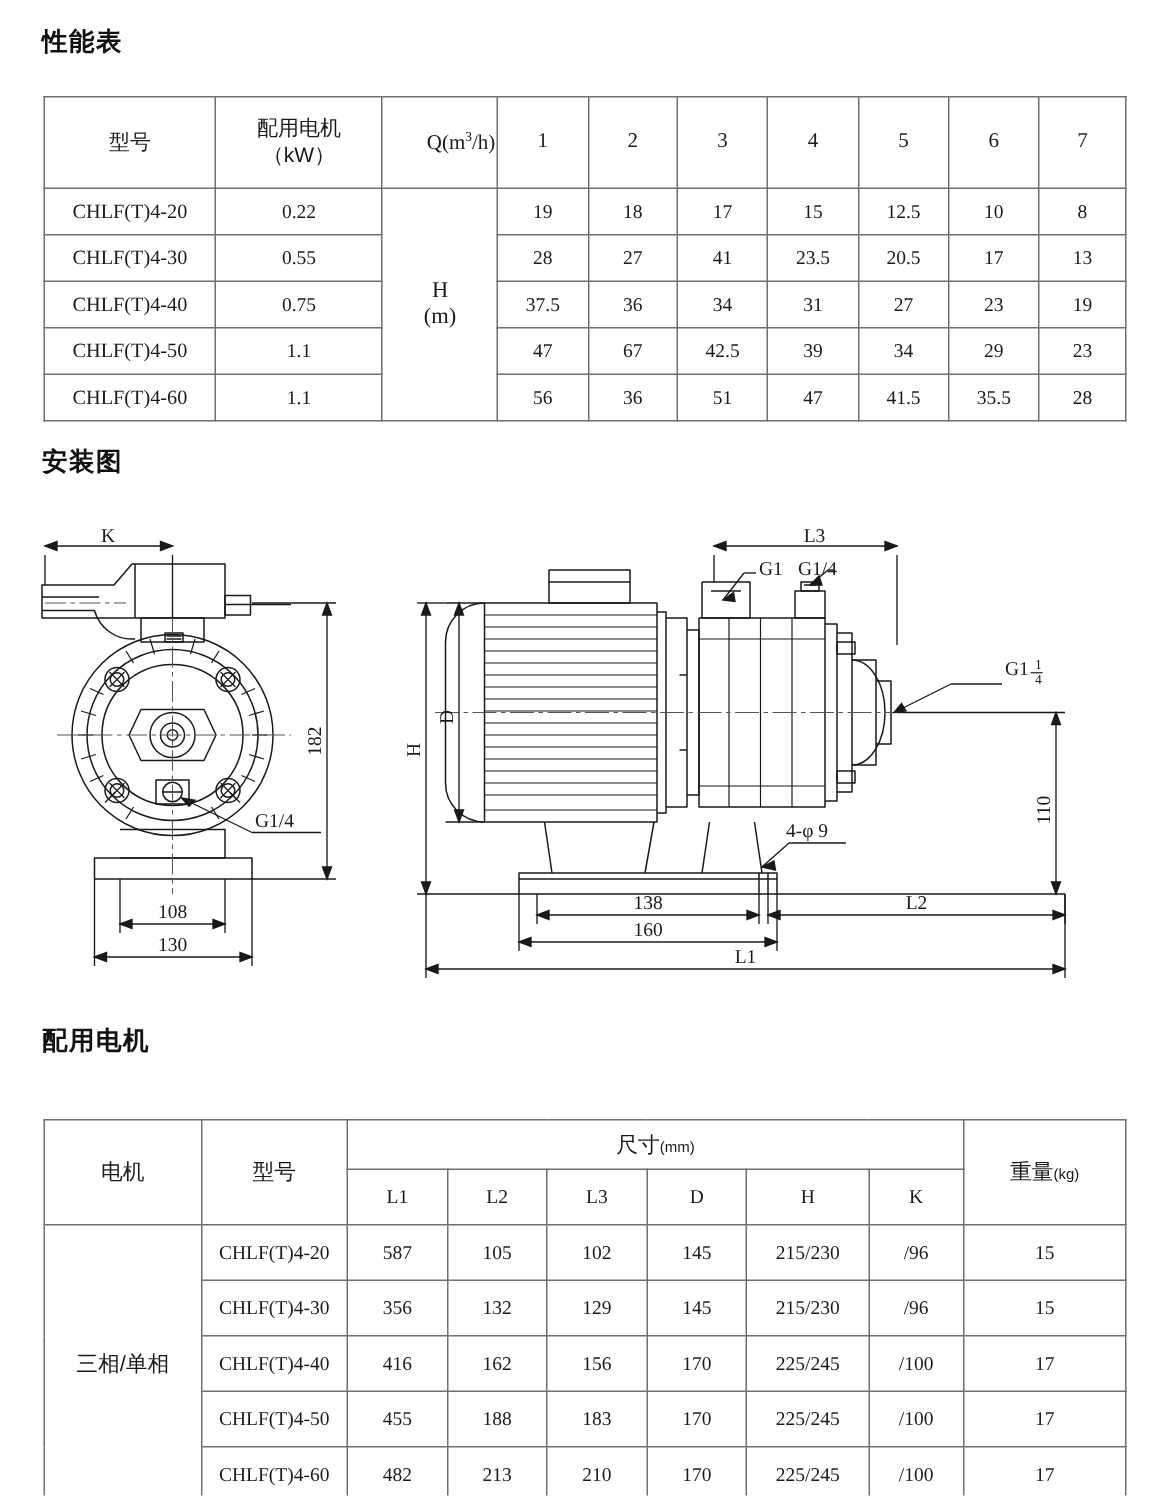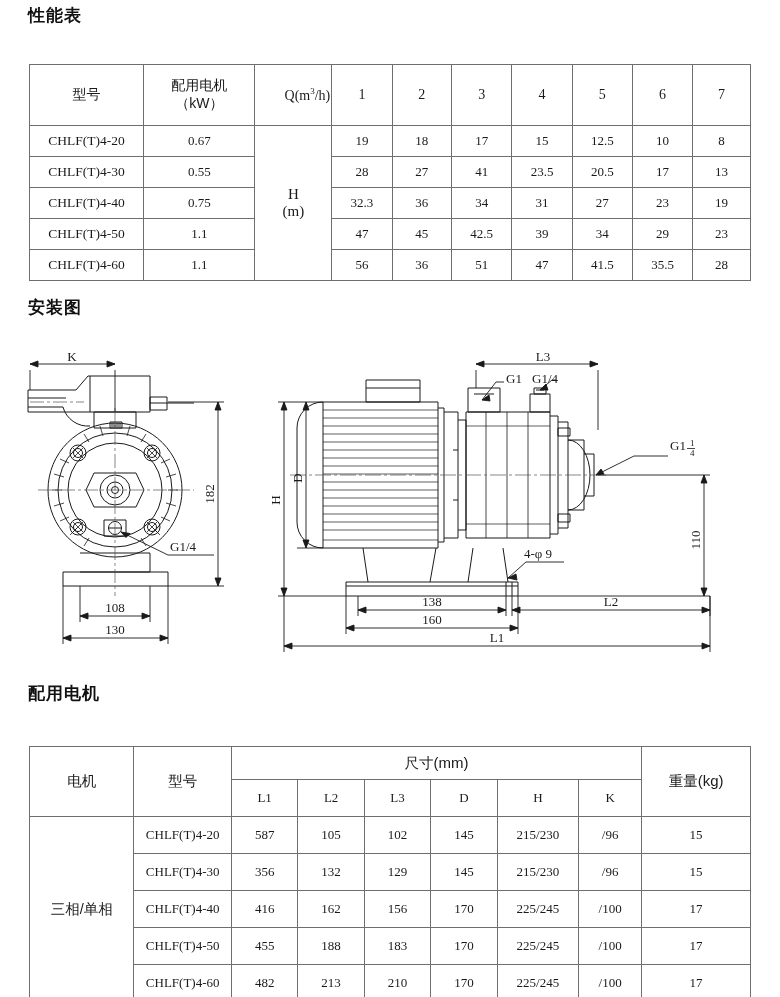--- a/index.html
+++ b/index.html
@@ -9,21 +9,21 @@
     color:#1a1a1a;position:relative;overflow:hidden;
   }
   .page{position:absolute;left:0;top:0;width:780px;height:997px;}
 
   
   .heading{
     position:absolute;left:28px;
     font-family:"Liberation Sans",sans-serif;
     font-weight:bold;font-size:17px;letter-spacing:1px;color:#111;
   }
-  #h-perf{top:4px;}
+  #h-perf{top:16px;}
   #h-install{top:296px;}
   #h-dims{top:682px;}
 
   
   table{border-collapse:collapse;position:absolute;background:#fff;}
   table td,table th{
     border:1px solid #6f6f6f;
     text-align:center;vertical-align:middle;
     font-family:"Liberation Serif",serif;
     font-weight:normal;color:#1a1a1a;
@@ -32,21 +32,21 @@
   #perf-table td,#perf-table th{font-size:13px;height:28px;}
   #perf-table .hrow td{height:58px;font-size:14px;}
   #perf-table .model{font-size:13.5px;}
   #perf-table .cn{font-family:"Liberation Sans",sans-serif;font-size:14.5px;}
   #perf-table .hm{font-size:15px;line-height:1.15;}
   #perf-table .qcell{font-size:14px;text-align:right;}
 
   #dim-table{left:29px;top:746px;width:722px;}
   #dim-table td,#dim-table th{font-size:13px;height:34px;}
   #dim-table .cn{font-family:"Liberation Sans",sans-serif;font-size:14.5px;}
-  #dim-table .sub{font-size:15px;}
+  #dim-table .sub{font-size:10px;}
   #dim-table .model{font-size:13px;}
   #dim-table .hdr-tall{height:30px;}
 
   sup.m3{font-size:9px;vertical-align:super;}
 
   
   .draw{position:absolute;}
   #draw-left{left:18px;top:350px;width:250px;height:310px;}
   #draw-right{left:268px;top:350px;width:500px;height:312px;}
   .draw svg{display:block;}
@@ -74,21 +74,21 @@
         <td style="width:60px">2</td>
         <td style="width:60px">3</td>
         <td style="width:60px">4</td>
         <td style="width:60px">5</td>
         <td style="width:60px">6</td>
         <td style="width:58px">7</td>
       </tr>
 
       <tr>
         <td class="model">CHLF(T)4-20</td>
-        <td>0.67</td>
+        <td>0.22</td>
         <td class="hm" rowspan="5">
           <span>H</span><br>
           <span>(m)</span>
         </td>
         <td>19</td>
         <td>18</td>
         <td>17</td>
         <td>15</td>
         <td>12.5</td>
         <td>10</td>
@@ -101,33 +101,33 @@
         <td>27</td>
         <td>41</td>
         <td>23.5</td>
         <td>20.5</td>
         <td>17</td>
         <td>13</td>
       </tr>
       <tr>
         <td class="model">CHLF(T)4-40</td>
         <td>0.75</td>
-        <td>32.3</td>
+        <td>37.5</td>
         <td>36</td>
         <td>34</td>
         <td>31</td>
         <td>27</td>
         <td>23</td>
         <td>19</td>
       </tr>
       <tr>
         <td class="model">CHLF(T)4-50</td>
         <td>1.1</td>
         <td>47</td>
-        <td>45</td>
+        <td>67</td>
         <td>42.5</td>
         <td>39</td>
         <td>34</td>
         <td>29</td>
         <td>23</td>
       </tr>
       <tr>
         <td class="model">CHLF(T)4-60</td>
         <td>1.1</td>
         <td>56</td>

